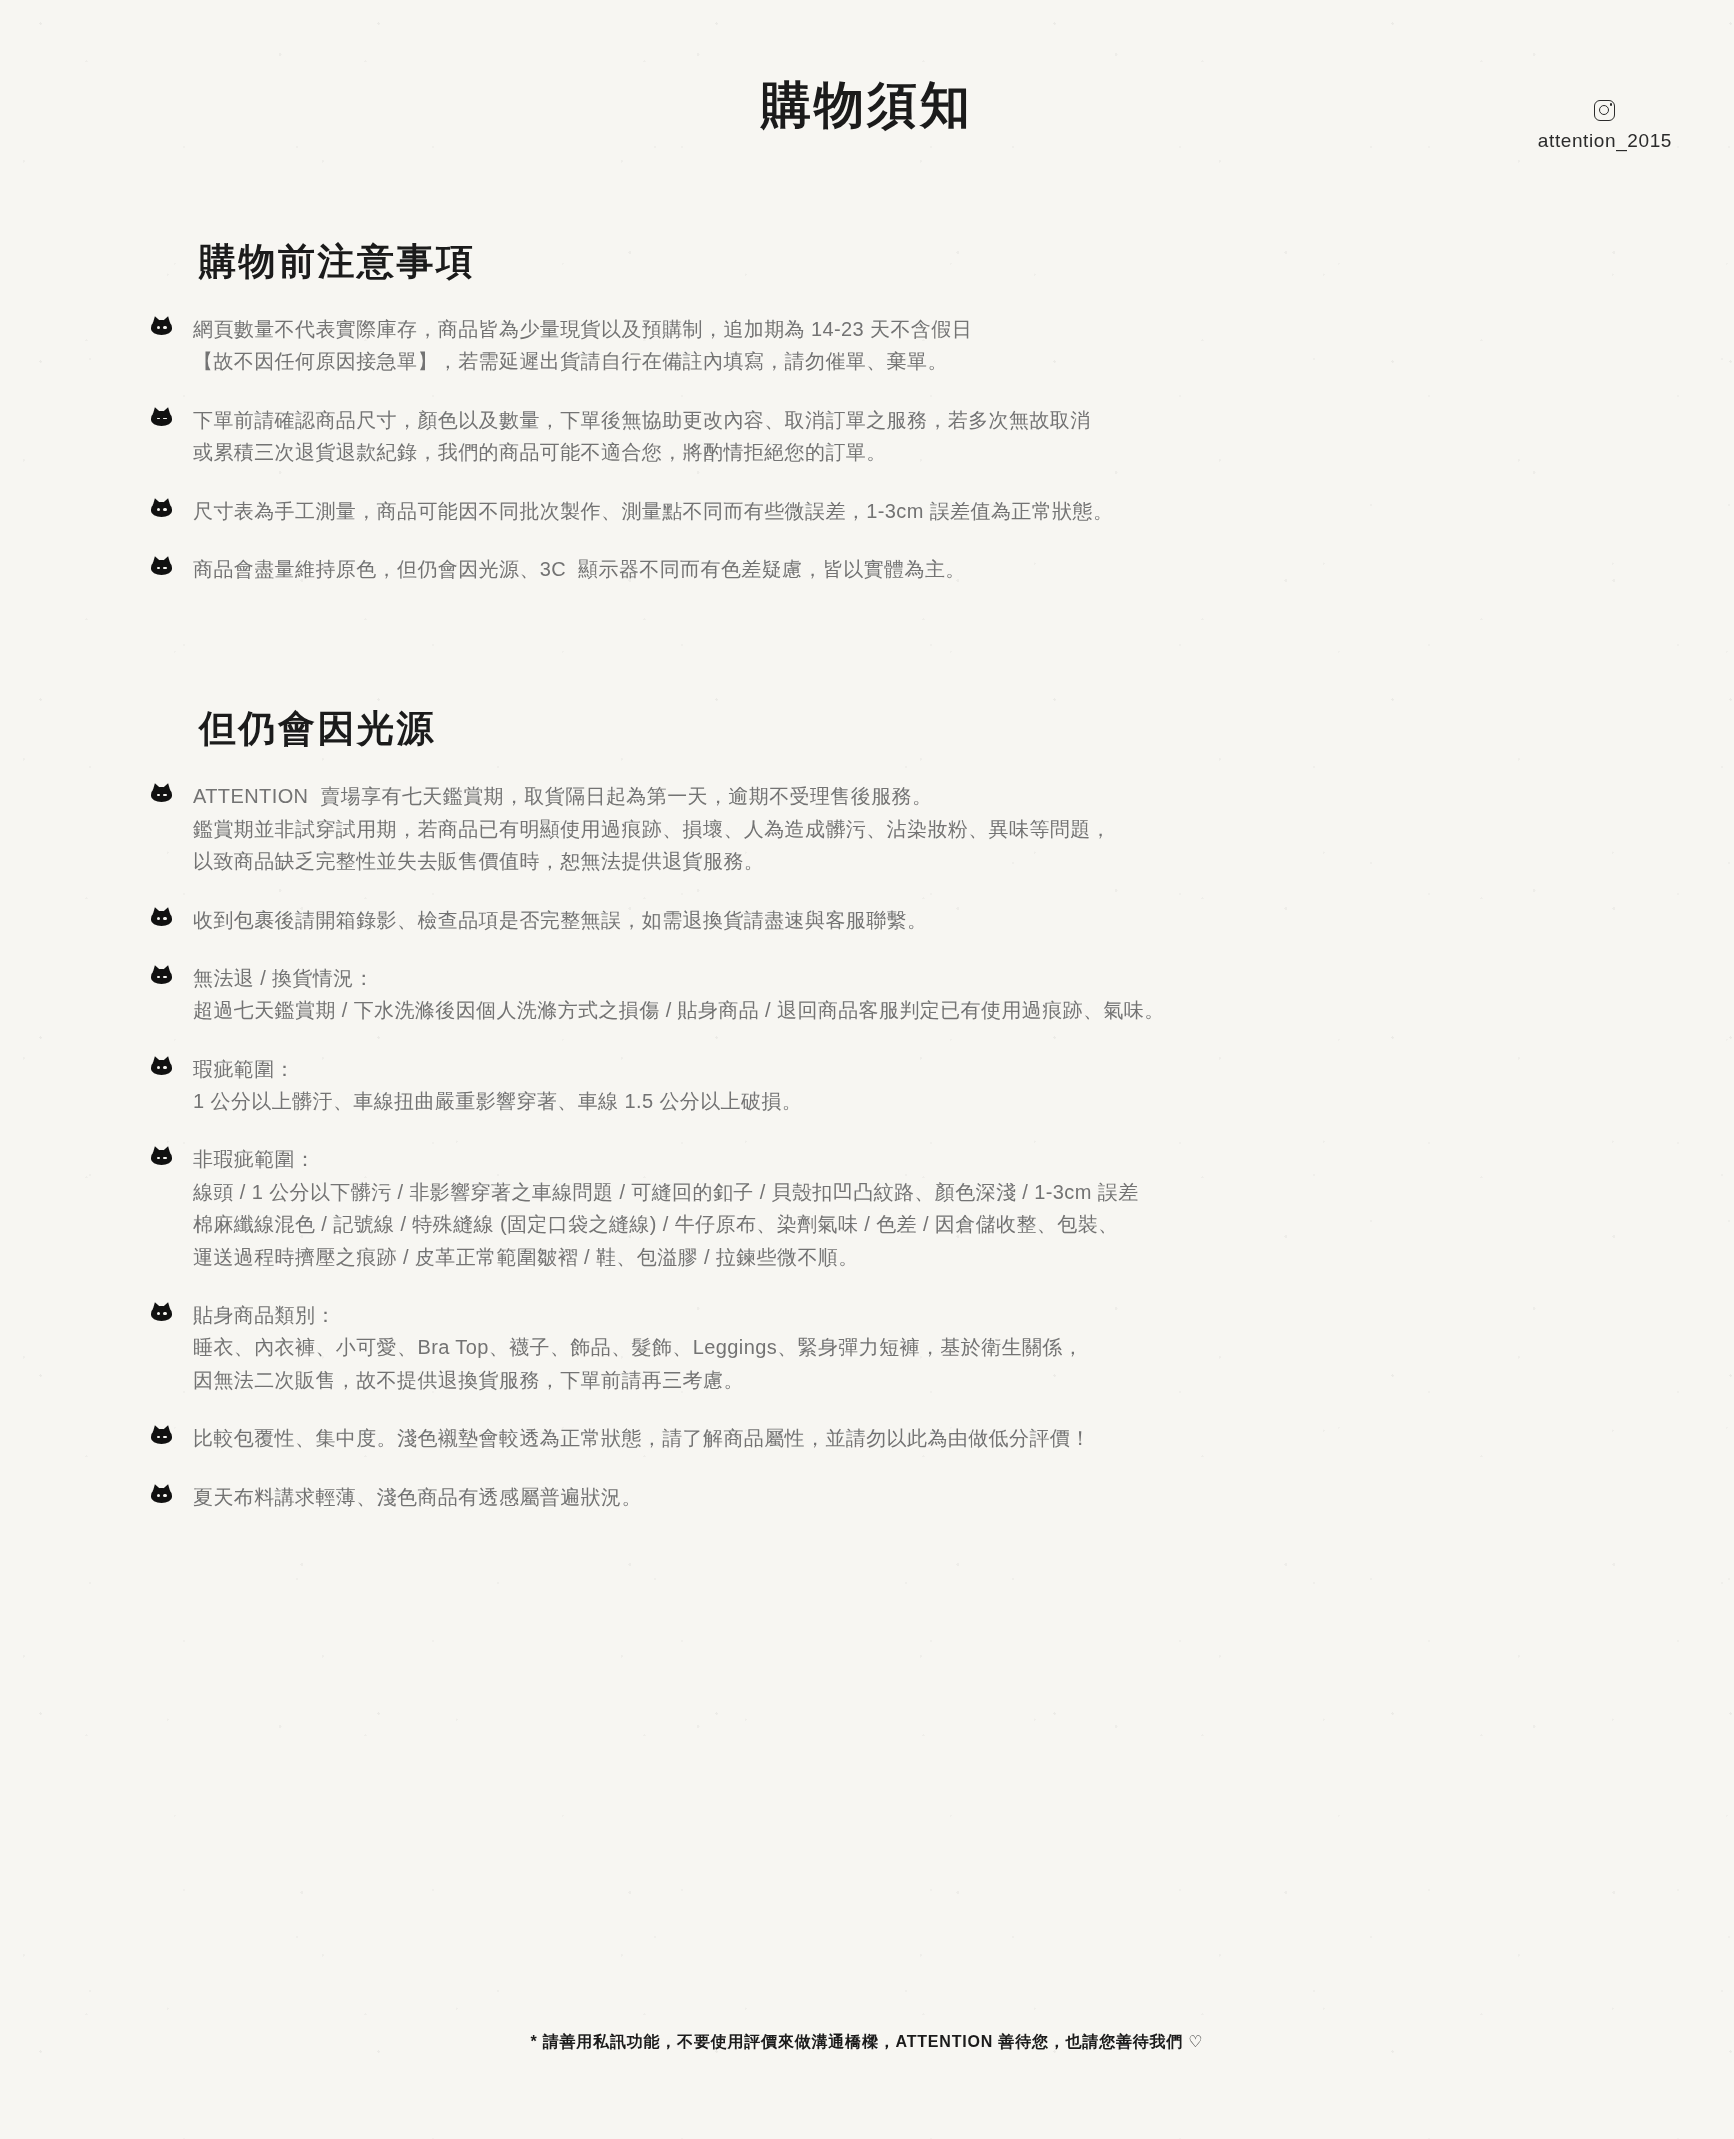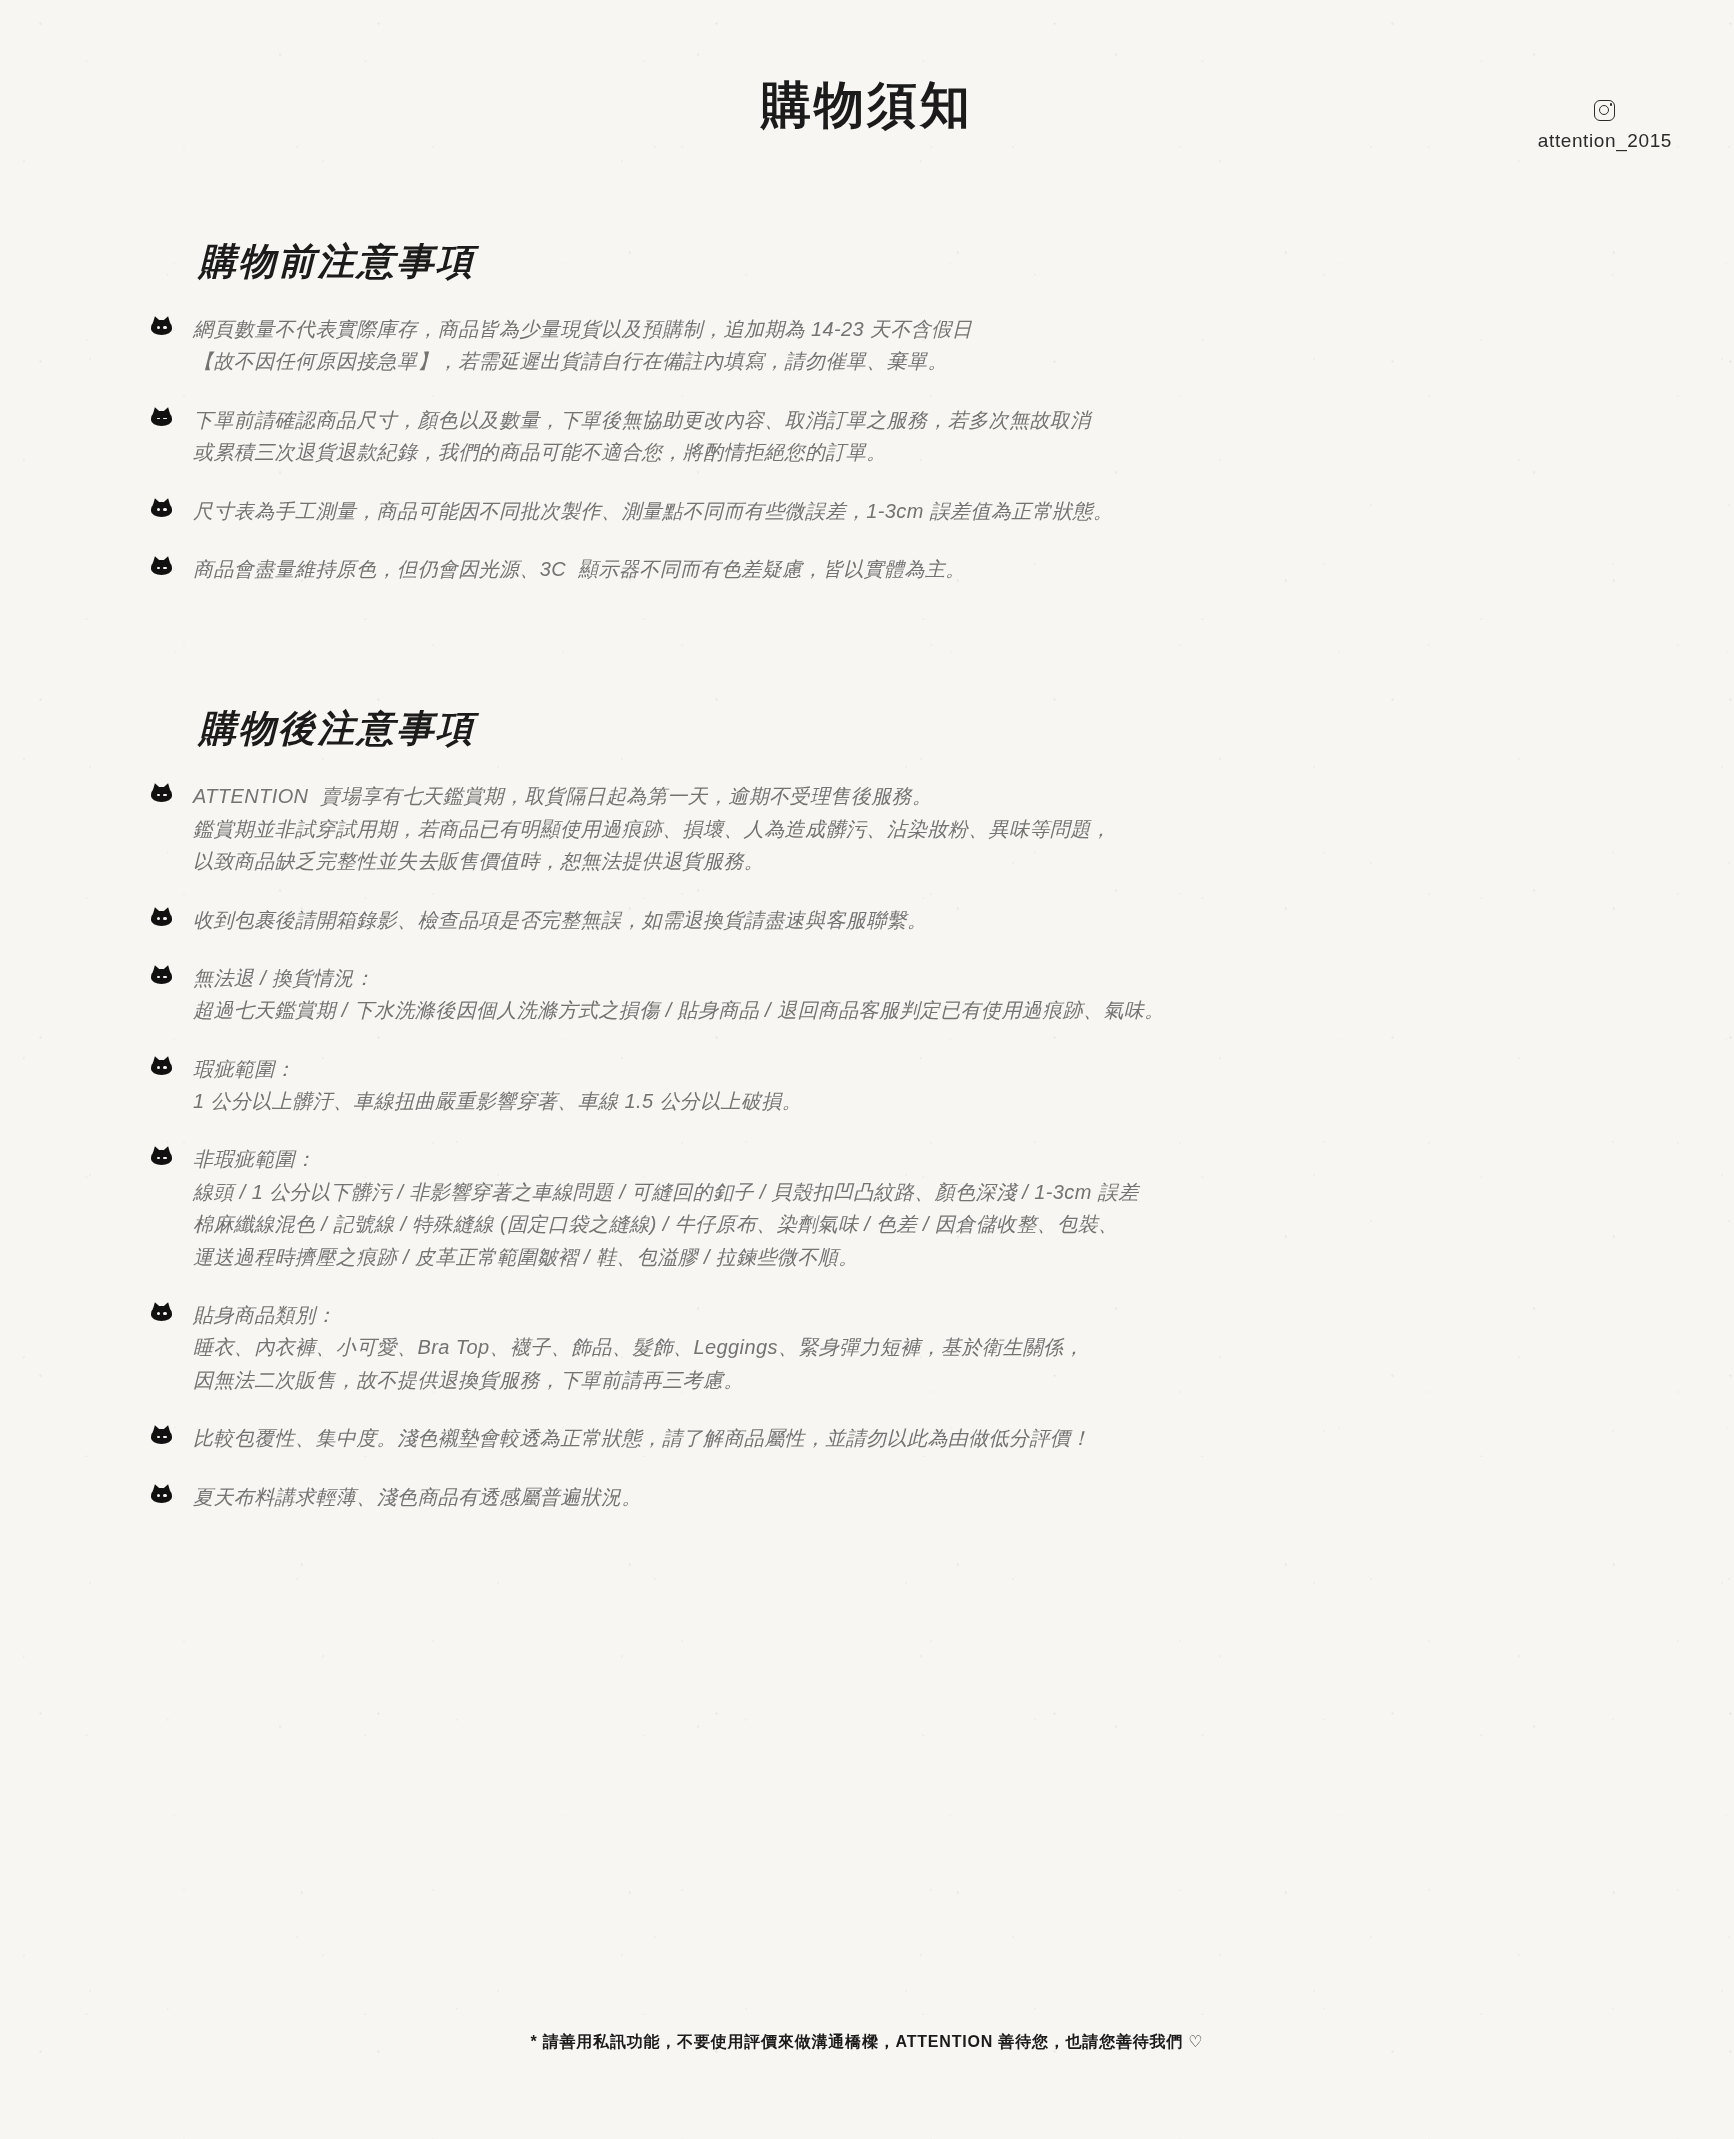--- a/index.html
+++ b/index.html
@@ -91,21 +91,20 @@
     height: 2.4px;
     background: #2b2b2b;
     border-radius: 50%;
     right: 2.2px;
     top: 2.2px;
   }
 
   
   .section {
     margin-top: 0;
-    font-style: italic;
   }
   .section-title {
     font-size: 37px;
     font-weight: 700;
     letter-spacing: 2.5px;
     margin: 0 0 10px 50px;
   }
   #section-pre { margin-top: 98px; }
   #section-post { margin-top: 119px; }
 
@@ -223,21 +222,21 @@
         <div class="item">
           <div class="item-bullet"><span class="cat var2"><span class="ear-l"></span><span class="ear-r"></span><span class="head"></span><span class="eye-l"></span><span class="eye-r"></span></span></div>
           <div class="item-lines">
             <div>商品會盡量維持原色，但仍會因光源、3C  顯示器不同而有色差疑慮，皆以實體為主。</div>
           </div>
         </div>
       </div>
   </div>
 
   <div class="section" id="section-post">
-    <h2 class="section-title">購物後注意事項</h2>
+    <h2 class="section-title">但仍會因光源</h2>
     <div class="items" id="items-post">
         <div class="item">
           <div class="item-bullet"><span class="cat var2"><span class="ear-l"></span><span class="ear-r"></span><span class="head"></span><span class="eye-l"></span><span class="eye-r"></span></span></div>
           <div class="item-lines">
             <div>ATTENTION  賣場享有七天鑑賞期，取貨隔日起為第一天，逾期不受理售後服務。</div>
             <div>鑑賞期並非試穿試用期，若商品已有明顯使用過痕跡、損壞、人為造成髒污、沾染妝粉、異味等問題，</div>
             <div>以致商品缺乏完整性並失去販售價值時，恕無法提供退貨服務。</div>
           </div>
         </div>
         <div class="item">

